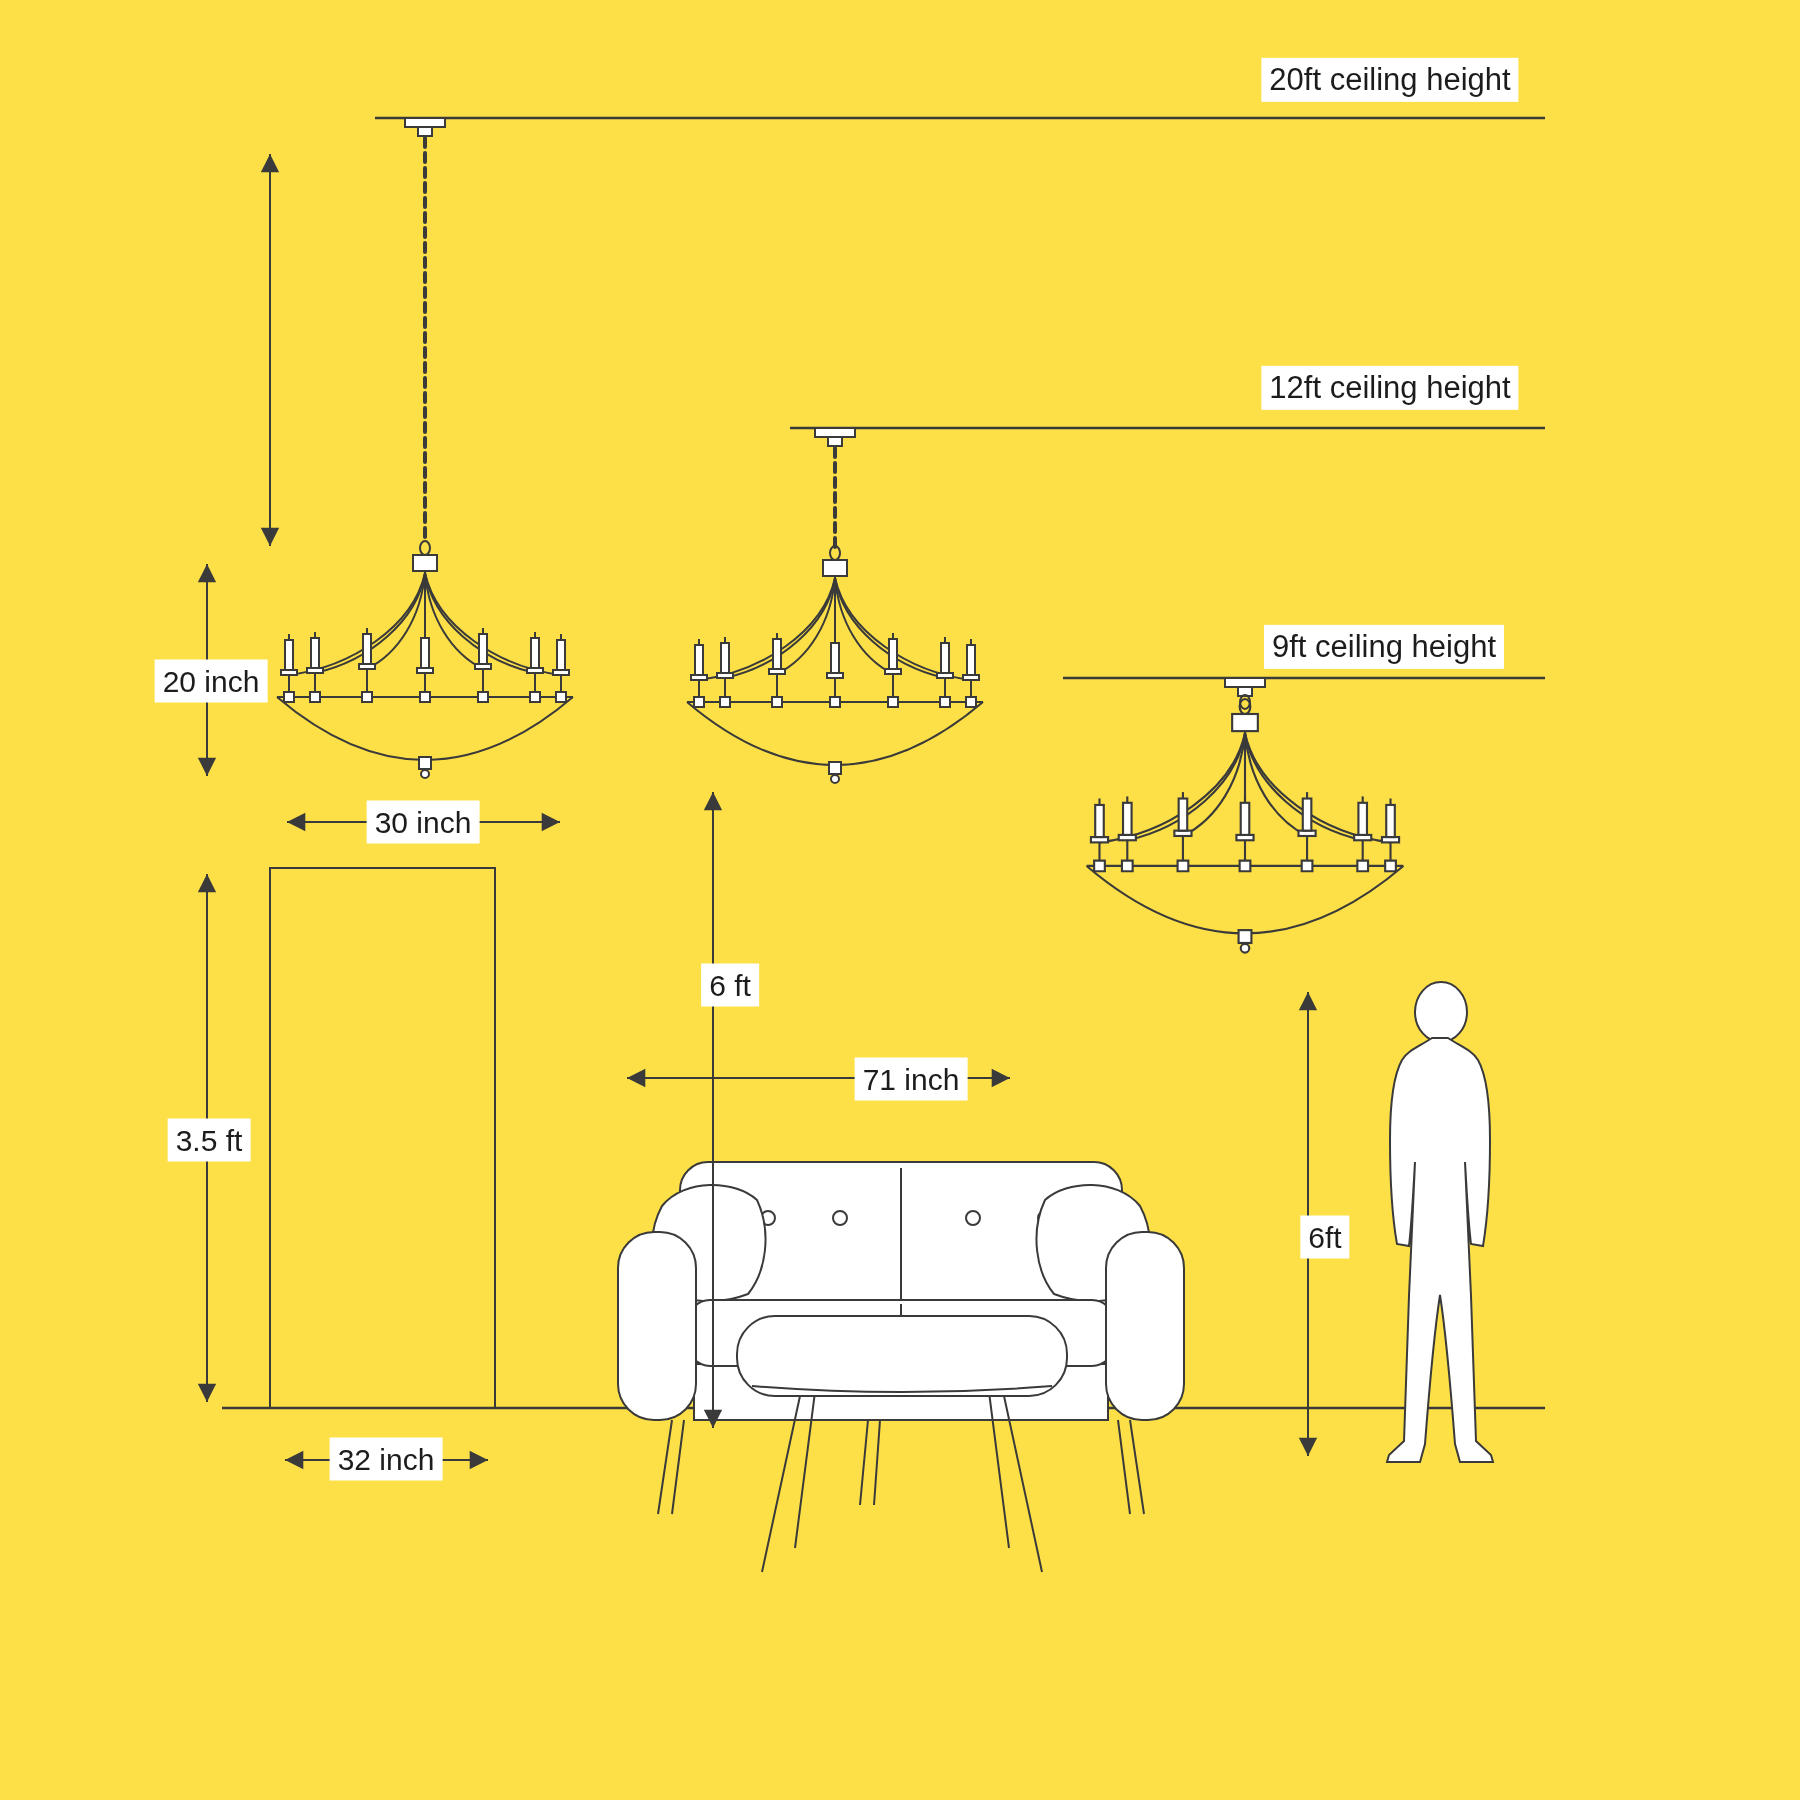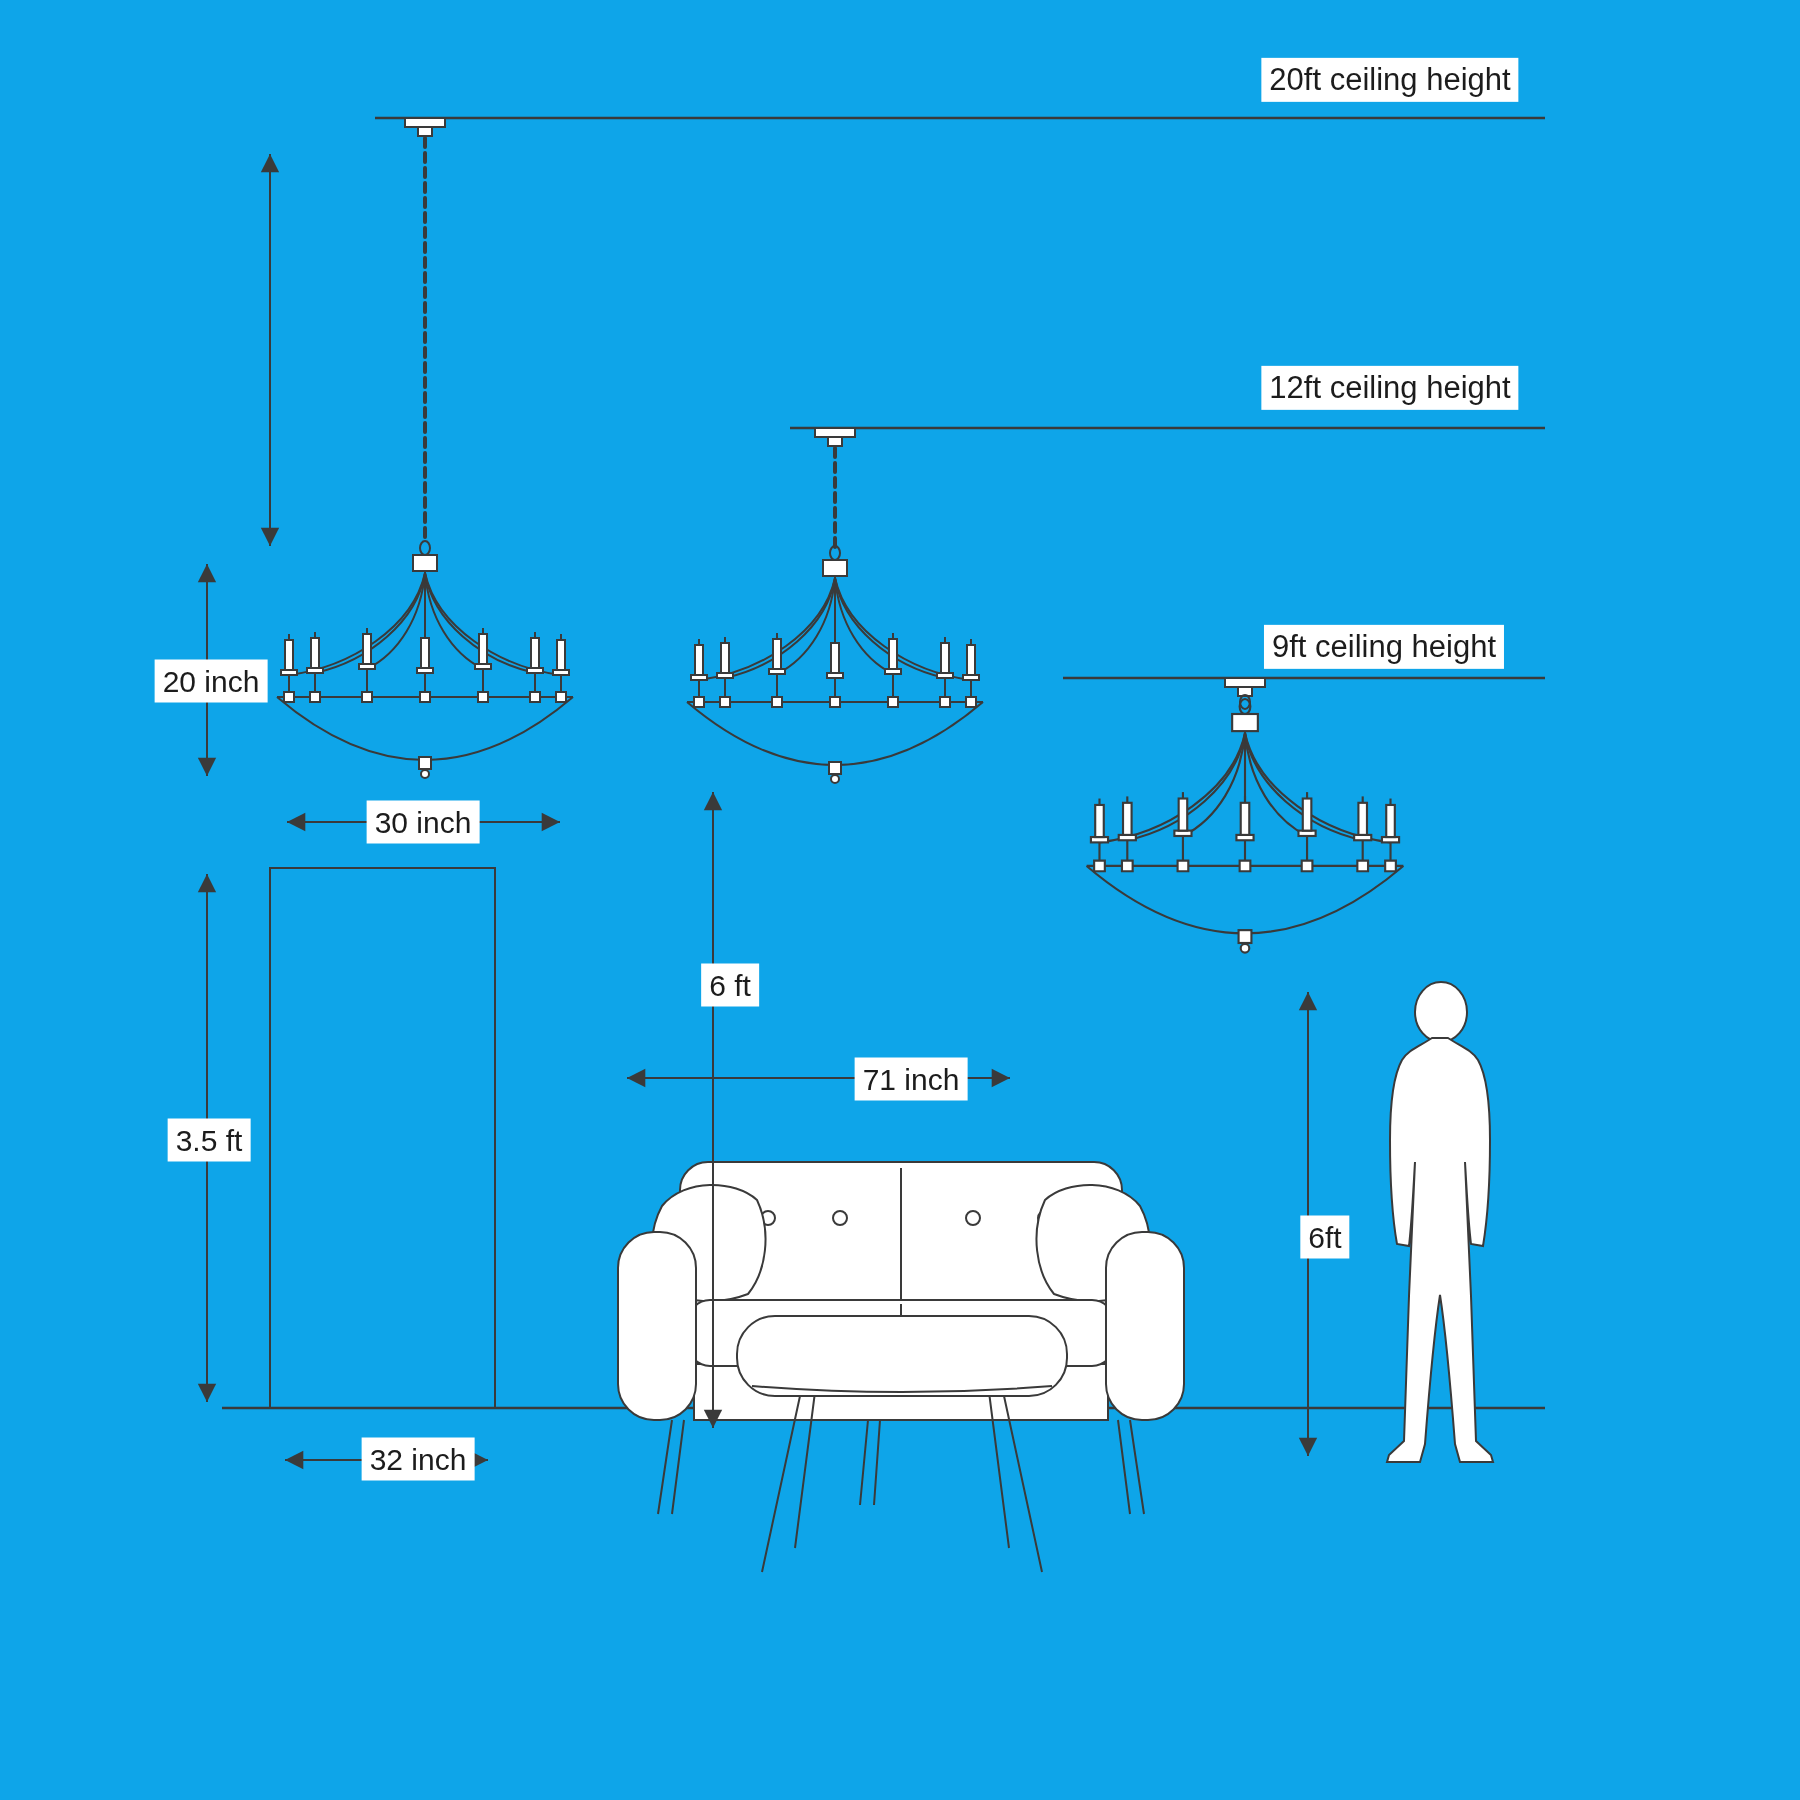--- a/index.html
+++ b/index.html
@@ -1,18 +1,18 @@
 <!DOCTYPE html>
 <html><head>
 <meta charset="utf-8">
 <title>Diagram</title>
 <style>
   html,body{margin:0;padding:0;background:#ffffff;}
   .canvas{
-    position:relative;width:1800px;height:1800px;background:#0ea5e9;
+    position:relative;width:1800px;height:1800px;background:#fde047;
     font-family:"Liberation Sans",sans-serif;overflow:hidden;
   }
   .canvas svg{position:absolute;left:0;top:0;}
   .lbl{
     position:absolute;transform:translate(-50%,-50%);
     background:#ffffff;color:#1c1c1c;font-size:30px;line-height:1.3;
     white-space:nowrap;padding:2px 8px;text-align:center;
   }
   .lbl-lg{font-size:31px;}
   .art{fill:none;stroke:#3a3a3a;stroke-width:2;}
@@ -156,18 +156,18 @@
   </svg>
 
   <div class="lbl lbl-lg" style="left:1390px;top:80px;">20ft ceiling height</div>
   <div class="lbl lbl-lg" style="left:1390px;top:388px;">12ft ceiling height</div>
   <div class="lbl lbl-lg" style="left:1384px;top:647px;">9ft ceiling height</div>
 
 
   <div class="lbl" style="left:211px;top:681px;">20 inch</div>
   <div class="lbl" style="left:423px;top:822px;">30 inch</div>
   <div class="lbl" style="left:209px;top:1140px;">3.5 ft</div>
-  <div class="lbl" style="left:386px;top:1459px;margin-left:32px;">32 inch</div>
+  <div class="lbl" style="left:386px;top:1459px;">32 inch</div>
   <div class="lbl" style="left:730px;top:985px;">6 ft</div>
   <div class="lbl" style="left:911px;top:1079px;">71 inch</div>
   <div class="lbl" style="left:1325px;top:1237px;">6ft</div>
 
 </div>
 
 </body></html>

